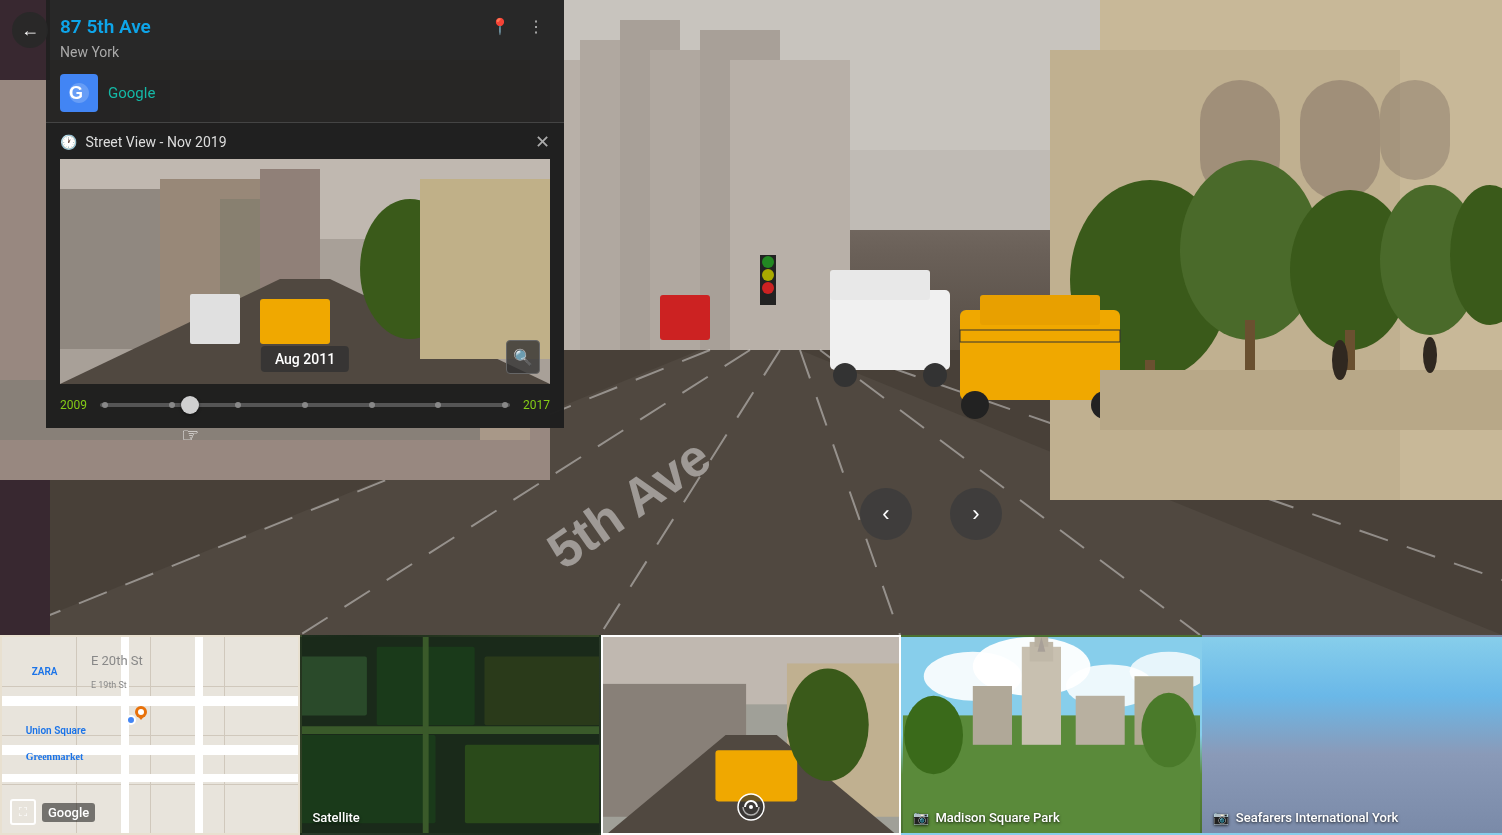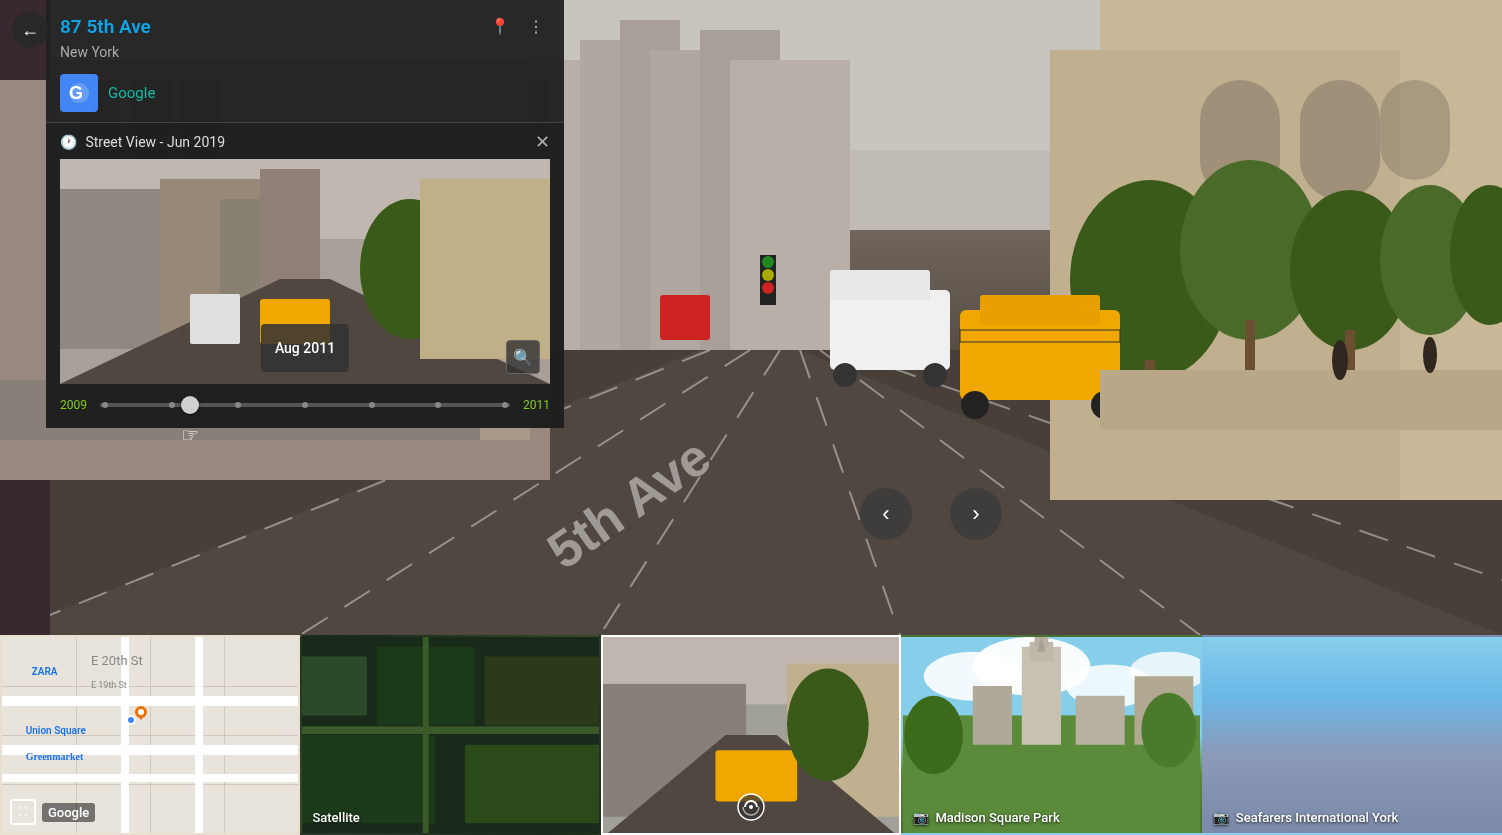--- a/index.html
+++ b/index.html
@@ -142,21 +142,21 @@
       margin-bottom: 10px;
     }
 
     .sv-date-badge {
       position: absolute;
       bottom: 12px;
       left: 50%;
       transform: translateX(-50%);
       background: rgba(50,50,50,0.85);
       color: white;
-      padding: 16px 14px;
+      padding: 5px 14px;
       border-radius: 4px;
       font-size: 14px;
       font-weight: 500;
     }
 
     .sv-zoom-btn {
       position: absolute;
       bottom: 10px;
       right: 10px;
       width: 34px;
@@ -440,21 +440,21 @@
             </svg>
           </div>
         </div>
         <span class="google-text">Google</span>
       </div>
 
       <div class="sv-time-panel">
         <div class="sv-time-header">
           <div class="sv-time-title">
             <span>🕐</span>
-            <span>Street View - Jun 2019</span>
+            <span>Street View - Nov 2019</span>
           </div>
           <button class="sv-close-btn">✕</button>
         </div>
 
         <div class="sv-thumbnail">
           <svg width="100%" height="100%" viewBox="0 0 490 225" preserveAspectRatio="xMidYMid slice">
             <rect x="0" y="0" width="490" height="225" fill="#a8a098"></rect>
             <rect x="0" y="0" width="490" height="80" fill="#c0b8b0"></rect>
 
             <rect x="0" y="30" width="150" height="160" fill="#908880"></rect>
@@ -487,21 +487,21 @@
               <div style="width:6px; height:6px; background:#888; border-radius:50%;"></div>
               <div style="width:6px; height:6px; background:#888; border-radius:50%;"></div>
               <div style="width:6px; height:6px; background:#888; border-radius:50%;"></div>
               <div style="width:6px; height:6px; background:#888; border-radius:50%;"></div>
             </div>
 
             <div style="position:absolute; left:22%; top:50%; transform:translate(-50%,-50%); width:18px; height:18px; background:#d0d0d0; border-radius:50%; cursor:pointer; box-shadow:0 1px 3px rgba(0,0,0,0.5);"></div>
 
             <div style="position:absolute; left:22%; top:20px; transform:translateX(-50%); color:white; font-size:20px;">☞</div>
           </div>
-          <span class="sv-year-label" style="text-align:right;">2011</span>
+          <span class="sv-year-label" style="text-align:right;">2017</span>
         </div>
       </div>
     </div>
 
   </div>
 
   <div class="bottom-strip">
 
     <div class="strip-item strip-map" style="position:relative; overflow:hidden;">
       <div class="map-thumb">

